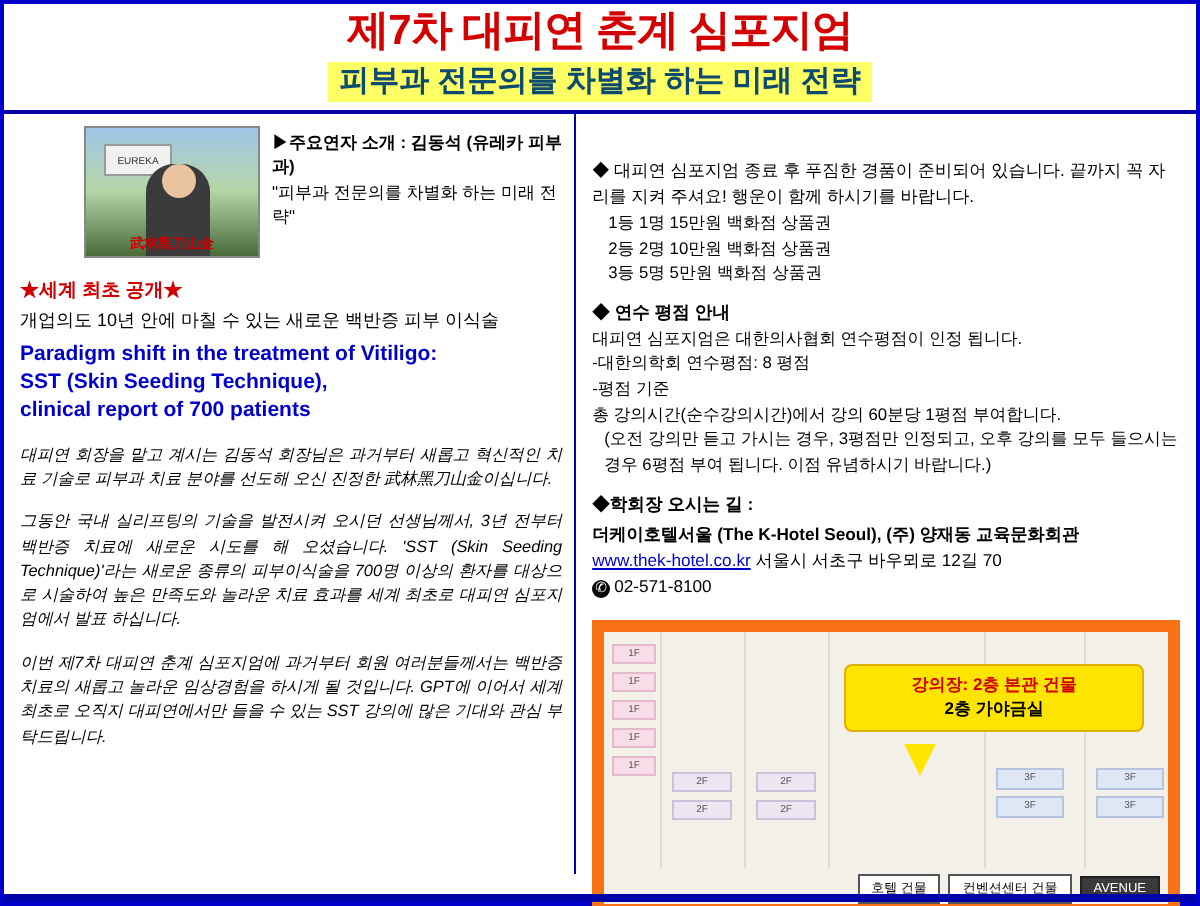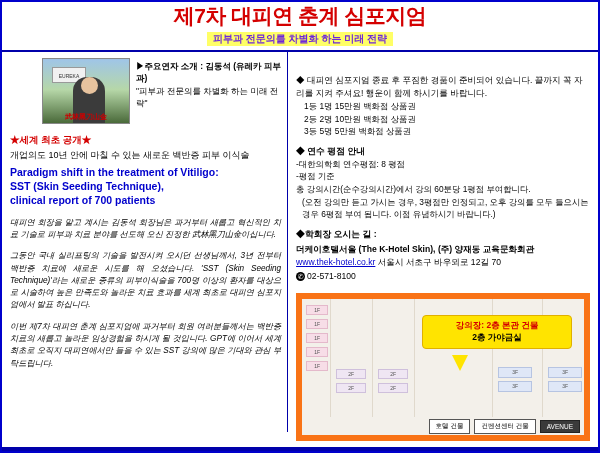--- a/index.html
+++ b/index.html
@@ -23,22 +23,22 @@
     border-bottom:2px solid #0000aa;
   }
   .title-main {
     color:#d40000;
     font-size:21px;
     font-weight:bold;
     letter-spacing:-0.5px;
     line-height:1.15;
   }
   .title-sub {
-    color:#6d28d9;
-    font-size:10px;
+    color:#0c4a6e;
+    font-size:15px;
     font-weight:bold;
     background:#ffff66;
     display:inline-block;
     padding:1px 6px;
     margin-top:3px;
     line-height:1.2;
   }
   
   .body {
     display:flex;
@@ -287,30 +287,31 @@
         <div class="r-head">◆ 대피연 심포지엄 종료 후 푸짐한 경품이 준비되어 있습니다. 끝까지 꼭 자리를 지켜 주셔요! 행운이 함께 하시기를 바랍니다.</div>
         <div class="r-list">
           <div>1등 1명 15만원 백화점 상품권</div>
           <div>2등 2명 10만원 백화점 상품권</div>
           <div>3등 5명 5만원 백화점 상품권</div>
         </div>
       </div>
 
       <div class="r-block">
         <div class="r-title">◆ 연수 평점 안내</div>
+        <div class="r-line">대피연 심포지엄은 대한의사협회 연수평점이 인정 됩니다.</div>
         <div class="r-line">-대한의학회 연수평점: 8 평점</div>
         <div class="r-line">-평점 기준</div>
         <div class="r-line">총 강의시간(순수강의시간)에서 강의 60분당 1평점 부여합니다.</div>
         <div class="r-line r-indent">(오전 강의만 듣고 가시는 경우, 3평점만 인정되고, 오후 강의를 모두 들으시는 경우 6평점 부여 됩니다. 이점 유념하시기 바랍니다.)</div>
       </div>
 
       <div class="r-block">
         <div class="r-title">◆학회장 오시는 길 :</div>
         <div class="venue">
-          <div class="vname">더케이호텔서울 (The K-Hotel Skin), (주) 양재동 교육문화회관</div>
+          <div class="vname">더케이호텔서울 (The K-Hotel Seoul), (주) 양재동 교육문화회관</div>
           <div>
             <span class="vurl">www.thek-hotel.co.kr</span>
             <span>서울시 서초구 바우뫼로 12길 70</span>
           </div>
           <div>
             <span class="phone-icon">✆</span><span>02-571-8100</span>
           </div>
         </div>
       </div>
 

